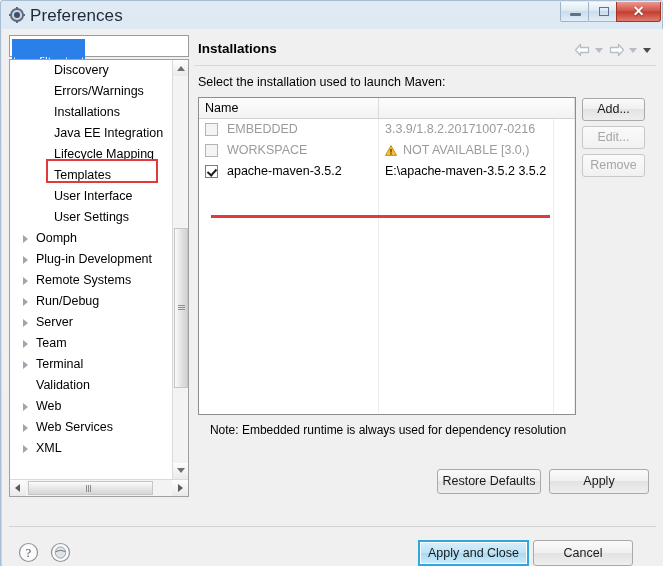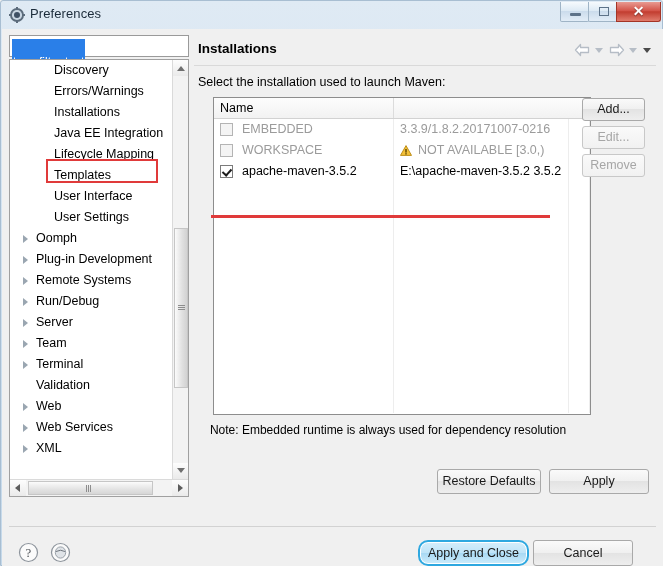--- a/index.html
+++ b/index.html
@@ -38,21 +38,21 @@
     box-sizing: border-box;
   }
   .title-icon {
     position: absolute;
     left: 8px; top: 6px;
     width: 16px; height: 16px;
   }
   .title-text {
     position: absolute;
     left: 29px; top: 5px;
-    font-size: 13px;
+    font-size: 17px;
     color: #1b2b3a;
     letter-spacing: .1px;
     white-space: nowrap;
   }
 
   
   .winbtns {
     position: absolute;
     right: 3px; top: 1px;
     height: 21px;
@@ -329,21 +329,20 @@
 
   
   .table-frame {
     position: absolute;
     left: 4px; top: 62px;
     width: 378px; height: 318px;
     box-sizing: border-box;
     border: 1px solid #8d8d8d;
     background: #ffffff;
     overflow: hidden;
-    margin-left: 15px;
   }
   .thead {
     display: flex;
     height: 21px;
     background: linear-gradient(to bottom,#fdfdfd,#f2f2f2);
     border-bottom: 1px solid #d2d2d2;
     box-sizing: border-box;
   }
   .th {
     font-size: 12.5px;
@@ -498,21 +497,21 @@
   }
   .footer-btn {
     position: absolute;
     height: 26px;
     line-height: 24px;
   }
   .footer-btn.applyclose {
     left: 416px; top: 511px; width: 111px;
     background: linear-gradient(to bottom,#d6eefb 0%,#bfe4f8 48%,#a9d9f4 52%,#cdecfb 100%);
     border: 2px solid #2fa8e0;
-    border-radius: 10px;
+    border-radius: 0;
     line-height: 22px;
   }
   .footer-btn.cancel {
     left: 531px; top: 511px; width: 100px;
   }
 </style>
 </head>
 <body>
 
 <div id="app">

